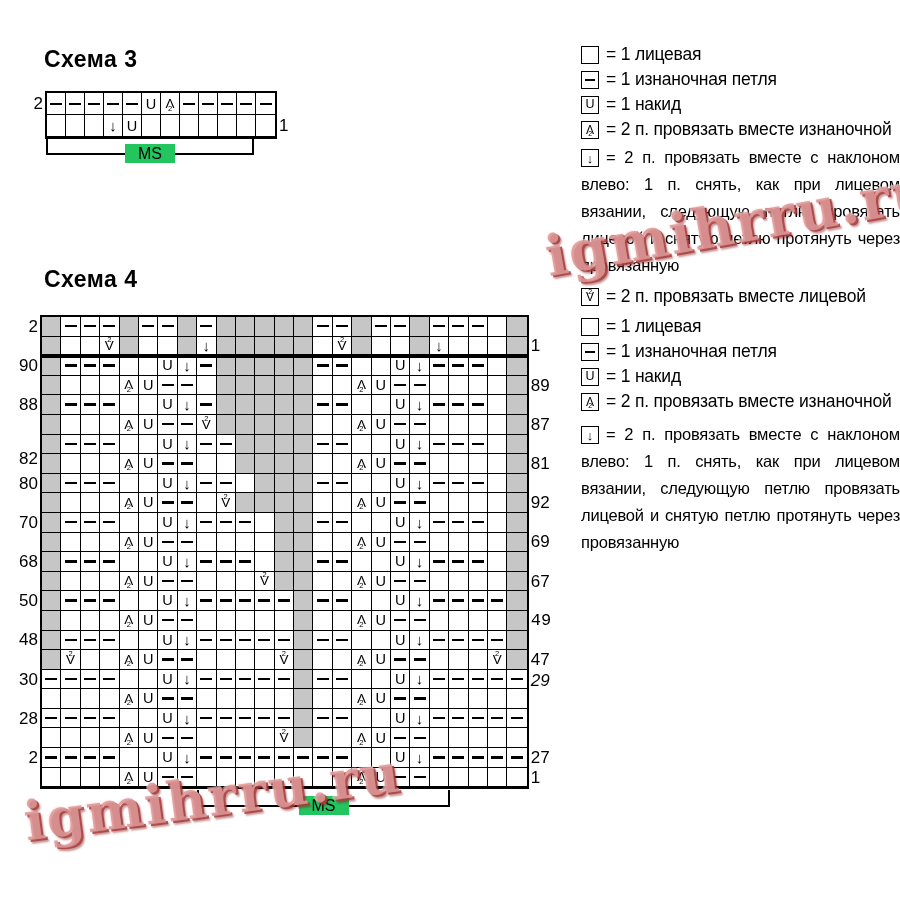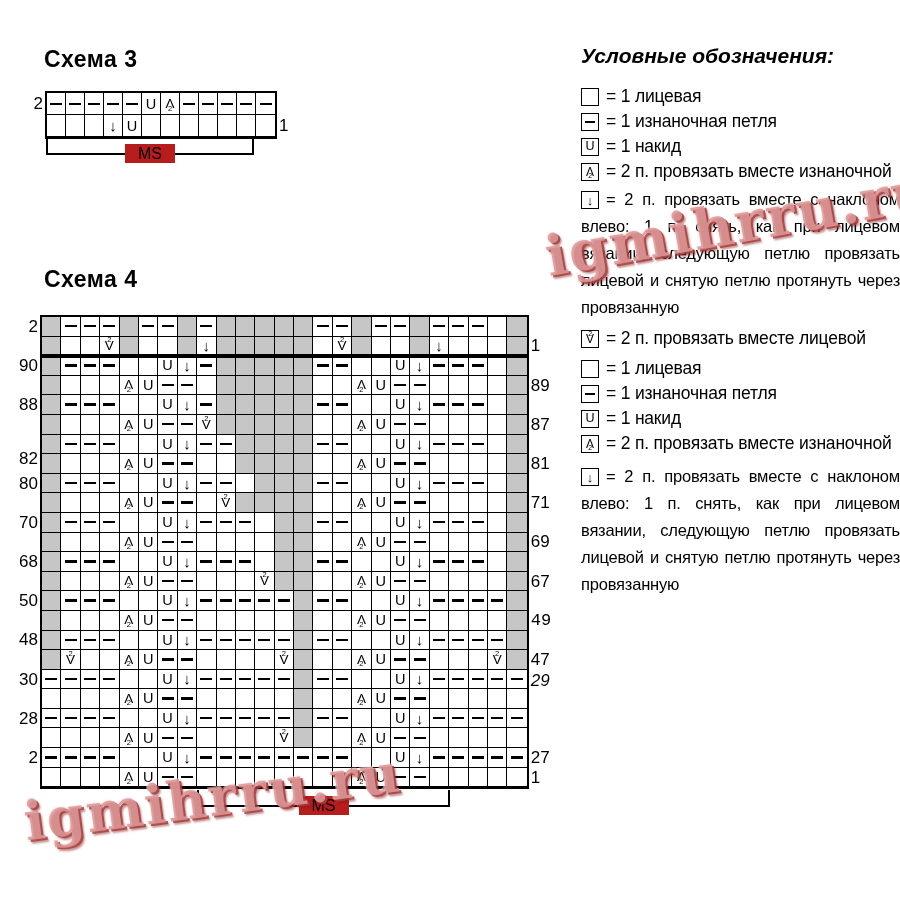--- a/index.html
+++ b/index.html
@@ -48,21 +48,21 @@
   
   .rlabel{position:absolute;display:flex;align-items:center;font-size:17px;}
   .rlabel.left{left:-30px;width:26px;justify-content:flex-end;}
   .rlabel.right{right:-30px;width:26px;justify-content:flex-start;}
 
   
   .ms{position:absolute;border:2px solid #000;border-top:none;}
   #ms1{left:1px;top:47px;width:204px;height:15px;}
   #ms2{left:157px;top:475px;width:249px;height:15px;}
   .mslabel{position:absolute;left:50%;bottom:-10px;transform:translateX(-50%);
-           background:#b91c1c;padding:0 13px;font-size:16px;line-height:19px;}
+           background:#22c55e;padding:0 13px;font-size:16px;line-height:19px;}
 
   
   .legend{position:absolute;left:581px;top:44px;width:319px;}
   .lg-title{font-size:21px;font-weight:700;font-style:italic;margin:0 0 18px 0;}
   .lg-item{display:flex;align-items:center;margin-bottom:4px;font-size:17.5px;letter-spacing:-.2px;}
   .lg-box{width:18px;height:18px;border:1.5px solid #000;box-sizing:border-box;flex:none;
           display:flex;align-items:center;justify-content:center;margin-right:7px;background:#fff;position:relative;}
   .lg-box.g{background:#c6c6c6;}
   .lg-item.long{display:block;text-align:justify;font-size:16.5px;line-height:27px;margin-bottom:7px;overflow:hidden;}
   .lg-item.long .lg-box{float:left;margin-top:5px;}
@@ -1388,21 +1388,21 @@
         </div>
         <div class="rlabel left" style="top: 0px; height: 19.6px;">2</div>
         <div class="rlabel right" style="top: 19.6px; height: 19.6px;">1</div>
         <div class="rlabel left" style="top: 39.2px; height: 19.6px;">90</div>
         <div class="rlabel right" style="top: 58.8px; height: 19.6px;">89</div>
         <div class="rlabel left" style="top: 78.4px; height: 19.6px;">88</div>
         <div class="rlabel right" style="top: 98px; height: 19.6px;">87</div>
         <div class="rlabel left" style="top: 132px; height: 19.6px;">82</div>
         <div class="rlabel right" style="top: 137.2px; height: 19.6px;">81</div>
         <div class="rlabel left" style="top: 156.8px; height: 19.6px;">80</div>
-        <div class="rlabel right" style="top: 176.4px; height: 19.6px;">71</div>
+        <div class="rlabel right" style="top: 176.4px; height: 19.6px;">92</div>
         <div class="rlabel left" style="top: 196px; height: 19.6px;">70</div>
         <div class="rlabel right" style="top: 215.6px; height: 19.6px;">69</div>
         <div class="rlabel left" style="top: 235.2px; height: 19.6px;">68</div>
         <div class="rlabel right" style="top: 254.8px; height: 19.6px;">67</div>
         <div class="rlabel left" style="top: 274.4px; height: 19.6px;">50</div>
         <div class="rlabel right" style="top: 294px; height: 19.6px; font-family: Liberation Mono, monospace;">49</div>
         <div class="rlabel left" style="top: 313.6px; height: 19.6px;">48</div>
         <div class="rlabel right" style="top: 333.2px; height: 19.6px;">47</div>
         <div class="rlabel left" style="top: 352.8px; height: 19.6px;">30</div>
         <div class="rlabel right" style="top: 354px; height: 19.6px; font-style: italic;">29</div>
@@ -1411,21 +1411,20 @@
         <div class="rlabel left" style="top: 431.2px; height: 19.6px;">2</div>
         <div class="rlabel right" style="top: 450.8px; height: 19.6px;">1</div>
         <div class="thickline" style="top: 37.4px;"></div>
       </div>
     <div id="ms2" class="ms">
       <span class="mslabel">MS</span>
     </div>
   </div>
 
   <div class="legend">
-    <div class="lg-title">Условные обозначения:</div>
     <div>
         <div class="lg-item">
           <span class="lg-box"></span>
           <span class="lg-text">= 1 лицевая</span>
         </div>
         <div class="lg-item">
           <span class="lg-box">
             <span class="s-dash"></span>
           </span>
           <span class="lg-text">= 1 изнаночная петля</span>

